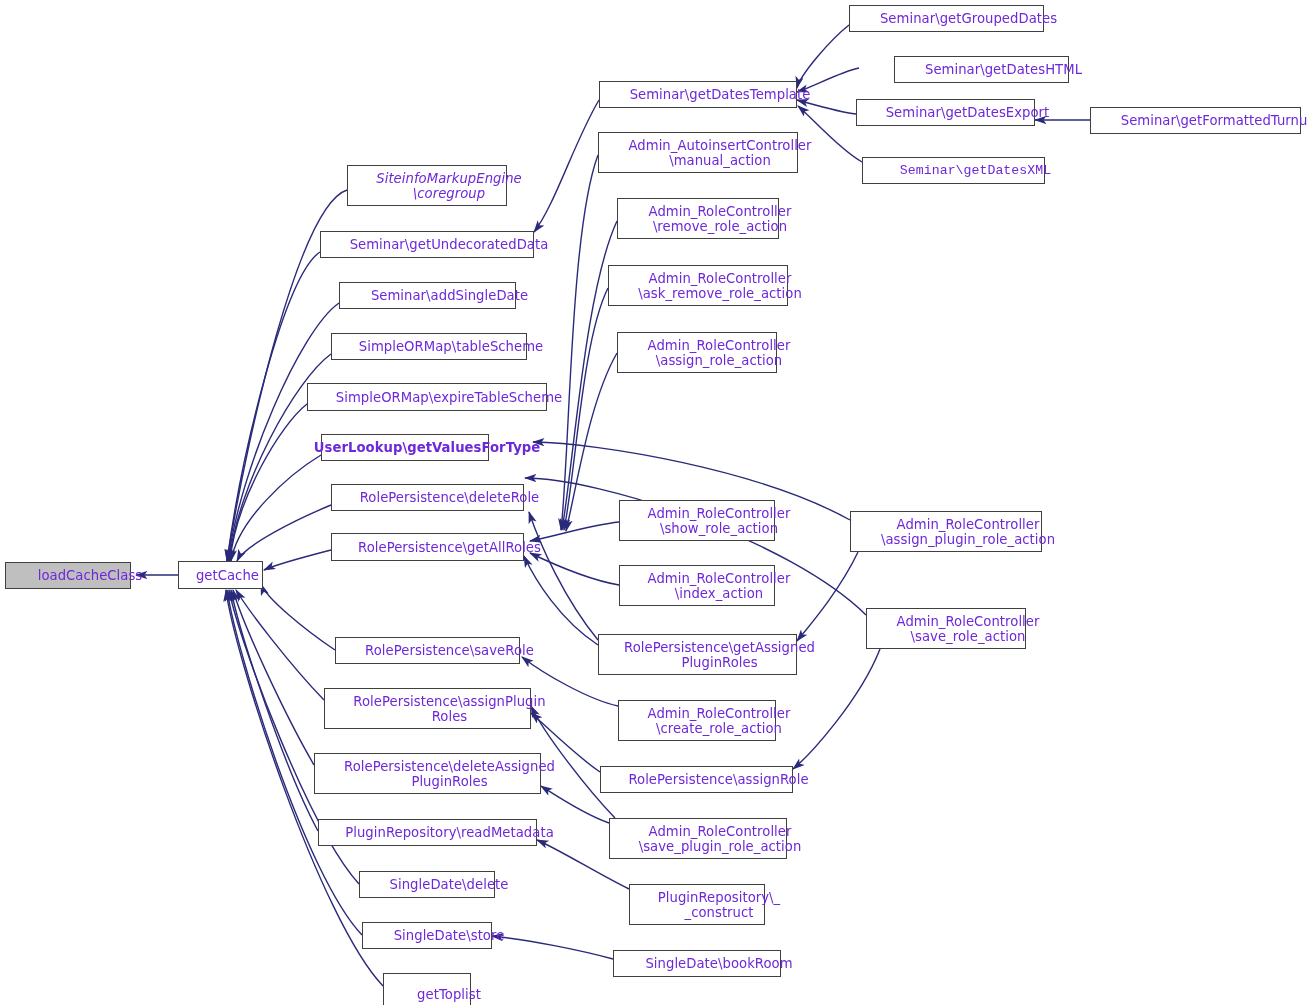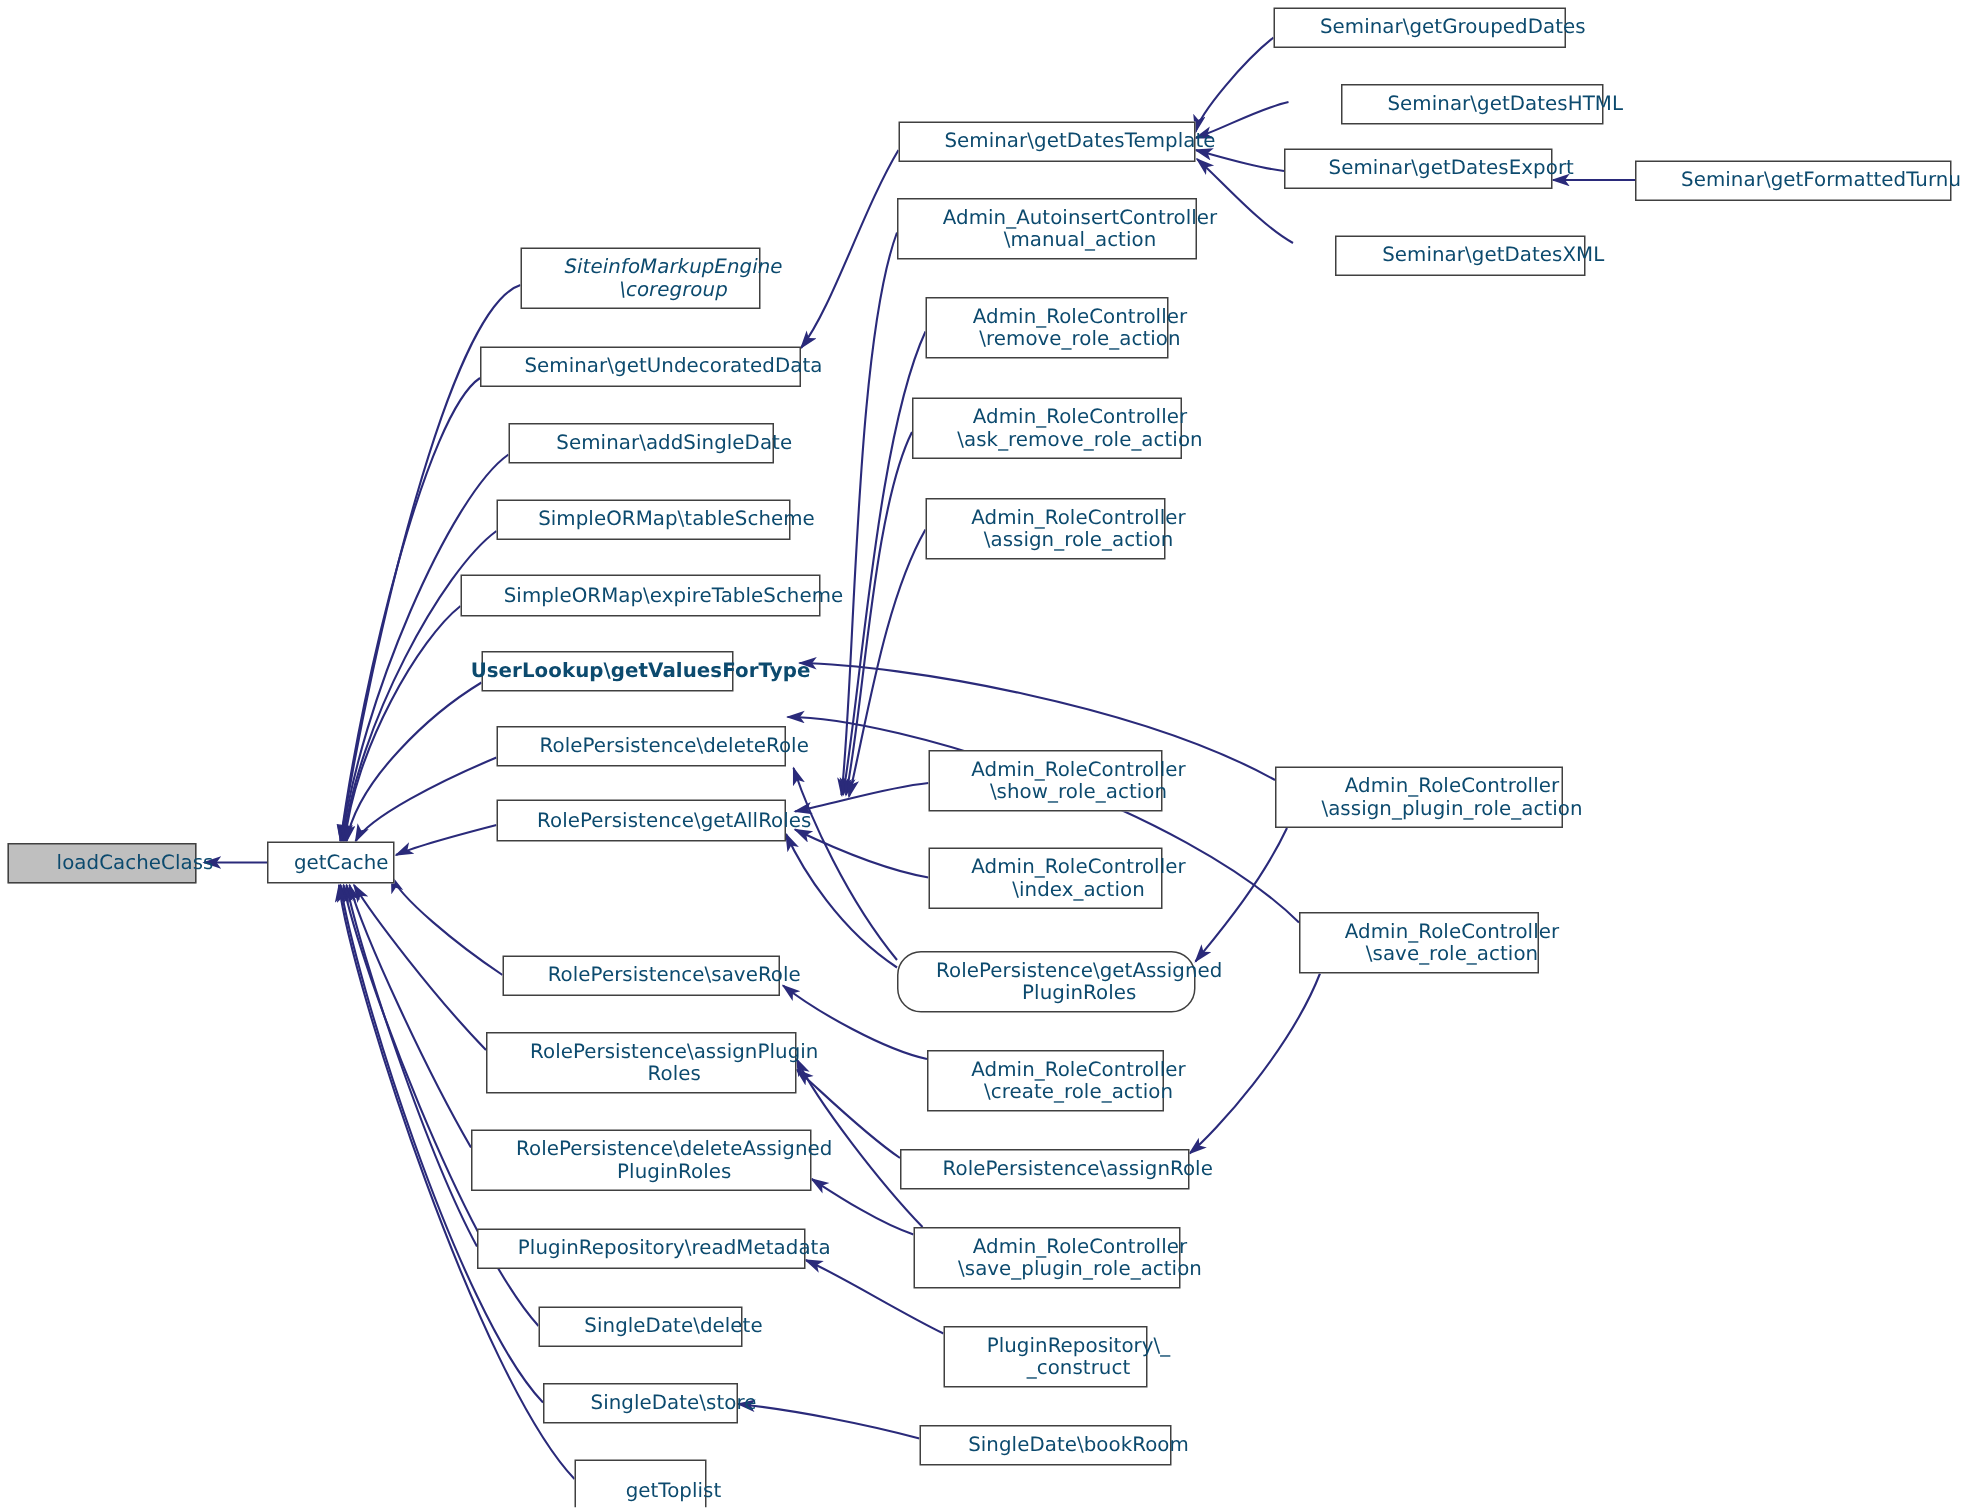--- a/index.html
+++ b/index.html
@@ -23,21 +23,21 @@
     top: 0;
     width: 1307px;
     height: 1005px;
     pointer-events: none;
   }
   .gnode {
     position: absolute;
     box-sizing: border-box;
     border: 1px solid #404040;
     background: #ffffff;
-    color: #0c4a6e;
+    color: #6d28d9;
     display: flex;
     align-items: center;
     justify-content: center;
     text-align: center;
     font-size: 13.2px;
     line-height: 15px;
     letter-spacing: 0.05px;
     white-space: pre-line;
     z-index: 2;
     padding-left: 44px;
@@ -131,33 +131,33 @@
       <div class="gnode" style="left: 617px; top: 198px; width: 162px; height: 41px;"><span class="nlabel">Admin_RoleController
 \remove_role_action</span></div>
       <div class="gnode" style="left: 608px; top: 265px; width: 180px; height: 41px;"><span class="nlabel">Admin_RoleController
 \ask_remove_role_action</span></div>
       <div class="gnode" style="left: 617px; top: 332px; width: 160px; height: 41px;"><span class="nlabel">Admin_RoleController
 \assign_role_action</span></div>
       <div class="gnode" style="left: 619px; top: 500px; width: 156px; height: 41px;"><span class="nlabel">Admin_RoleController
 \show_role_action</span></div>
       <div class="gnode" style="left: 619px; top: 565px; width: 156px; height: 41px;"><span class="nlabel">Admin_RoleController
 \index_action</span></div>
-      <div class="gnode" style="left: 598px; top: 634px; width: 199px; height: 41px; border-radius: 16px;"><span class="nlabel">RolePersistence\getAssigned
+      <div class="gnode" style="left: 598px; top: 634px; width: 199px; height: 41px;"><span class="nlabel">RolePersistence\getAssigned
 PluginRoles</span></div>
       <div class="gnode" style="left: 618px; top: 700px; width: 158px; height: 41px;"><span class="nlabel">Admin_RoleController
 \create_role_action</span></div>
       <div class="gnode" style="left: 600px; top: 766px; width: 193px; height: 27px;"><span class="nlabel">RolePersistence\assignRole</span></div>
       <div class="gnode" style="left: 609px; top: 818px; width: 178px; height: 41px;"><span class="nlabel">Admin_RoleController
 \save_plugin_role_action</span></div>
       <div class="gnode" style="left: 629px; top: 884px; width: 136px; height: 41px;"><span class="nlabel">PluginRepository\_
 _construct</span></div>
       <div class="gnode" style="left: 613px; top: 950px; width: 168px; height: 27px;"><span class="nlabel">SingleDate\bookRoom</span></div>
       <div class="gnode" style="left: 849px; top: 5px; width: 195px; height: 27px;"><span class="nlabel">Seminar\getGroupedDates</span></div>
       <div class="gnode" style="left: 894px; top: 56px; width: 175px; height: 27px;"><span class="nlabel">Seminar\getDatesHTML</span></div>
       <div class="gnode" style="left: 856px; top: 99px; width: 179px; height: 27px;"><span class="nlabel">Seminar\getDatesExport</span></div>
-      <div class="gnode" style="left: 890px; top: 157px; width: 167px; height: 27px;"><span class="nlabel">Seminar\getDatesXML</span></div>
+      <div class="gnode" style="left: 862px; top: 157px; width: 183px; height: 27px; font-family: Liberation Mono, monospace;"><span class="nlabel">Seminar\getDatesXML</span></div>
       <div class="gnode" style="left: 850px; top: 511px; width: 192px; height: 41px;"><span class="nlabel">Admin_RoleController
 \assign_plugin_role_action</span></div>
       <div class="gnode" style="left: 866px; top: 608px; width: 160px; height: 41px;"><span class="nlabel">Admin_RoleController
 \save_role_action</span></div>
       <div class="gnode" style="left: 1090px; top: 107px; width: 211px; height: 27px;"><span class="nlabel">Seminar\getFormattedTurnus</span></div>
     </div>
 </div>
 
 </body></html>

